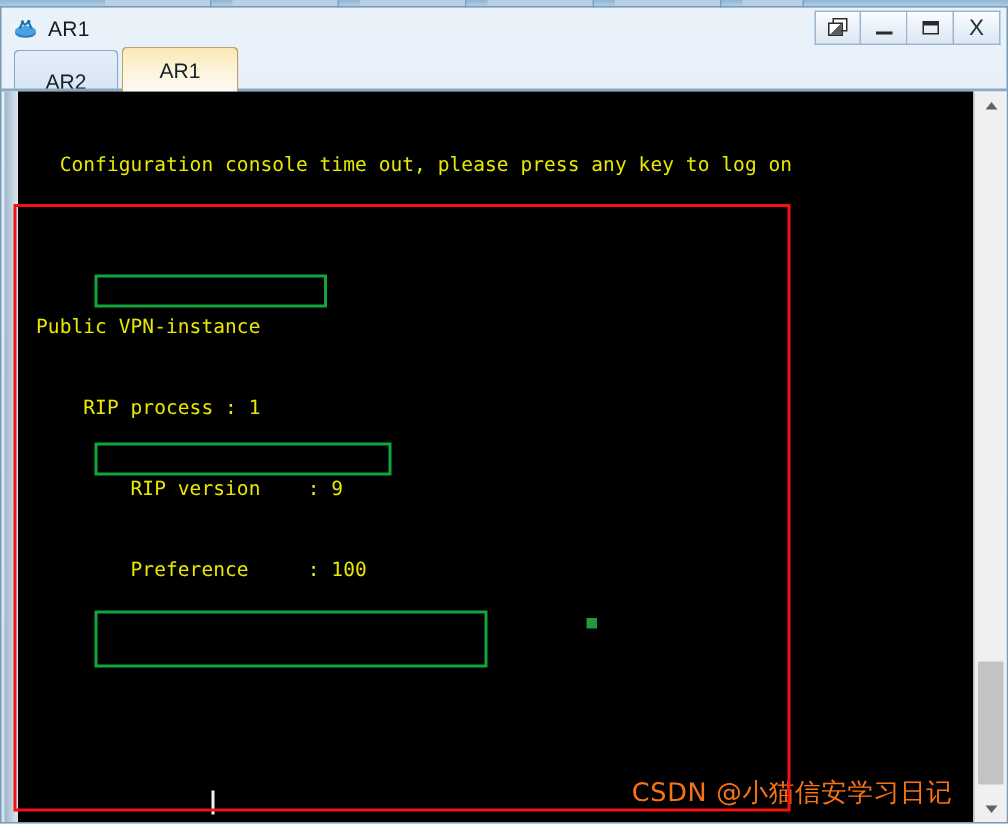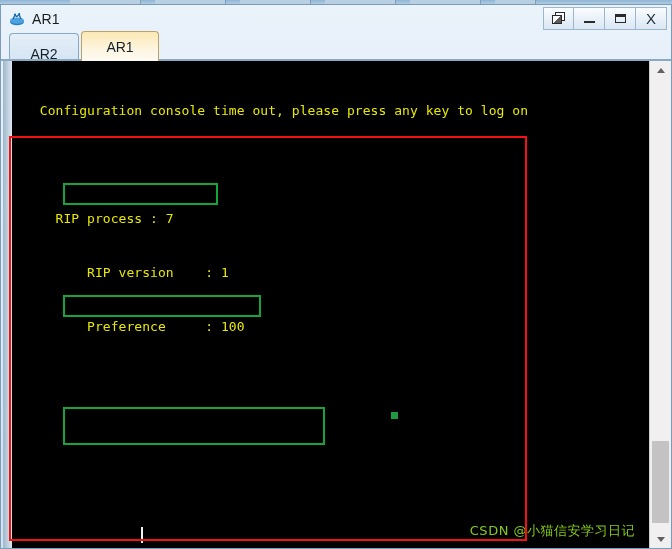--- a/index.html
+++ b/index.html
@@ -216,22 +216,22 @@
     height: 16px;
     background: #f2f2f2;
   }
 
   
   .watermark {
     position: absolute;
     right: 14px;
     bottom: 8px;
     font-family: "DejaVu Sans", sans-serif;
-    font-size: 13px;
-    color: #84cc16;
+    font-size: 17px;
+    color: #f97316;
     white-space: nowrap;
     letter-spacing: 0.5px;
   }
 
   
   .scrollbar {
     position: absolute;
     right: 0px;
     top: 0px;
     width: 22px;
@@ -322,22 +322,23 @@
       <div class="gap"></div>
     </div>
 
     <div class="console-wrap">
       <div class="console-left-edge"></div>
 
       <div class="console">
         <div class="term">
           <div class="line">  Configuration console time out, please press any key to log on</div>
           <div class="line"></div>
-          <div class="line">    RIP process : 7</div>
-          <div class="line">        RIP version    : 1</div>
+          <div class="line">Public VPN-instance</div>
+          <div class="line">    RIP process : 1</div>
+          <div class="line">        RIP version    : 9</div>
           <div class="line">        Preference     : 100</div>
           
           
           
           
           
           
           
           
           

